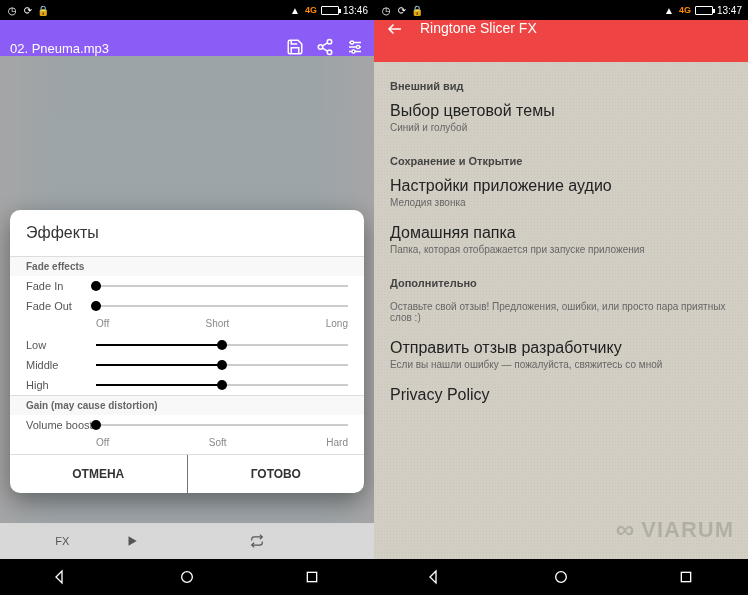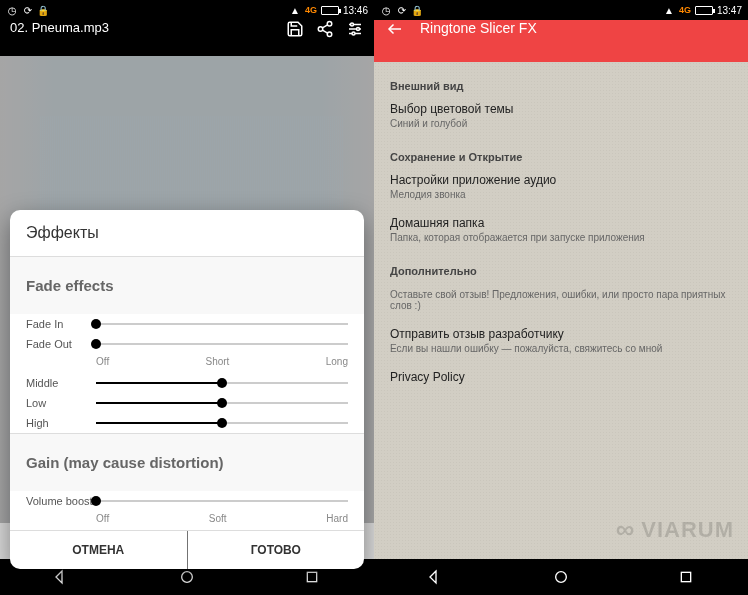--- a/index.html
+++ b/index.html
@@ -9,55 +9,55 @@
 .statusbar .sb-left { display: flex; gap: 4px; }
 .statusbar .sb-right { margin-left: auto; display: flex; gap: 4px; align-items: center; }
 .sb-icon { width: 12px; height: 12px; display: inline-flex; align-items: center; justify-content: center; }
 .net4g { color: #ff8800; font-size: 9px; font-weight: bold; }
 .batt { width: 18px; height: 9px; border: 1px solid #fff; border-radius: 1px; position: relative; }
 .batt::after { content: ''; position: absolute; right: -3px; top: 2px; width: 2px; height: 4px; background: #fff; }
 .batt .fill { background: #fff; height: 100%; width: 80%; }
 
 
 .left-app { flex: 1; background: #e8e8e8; display: flex; flex-direction: column; position: relative; }
-.left-toolbar { height: 36px; background: #000000; color: #fff; display: flex; align-items: flex-start; padding: 0 10px; gap: 12px; }
+.left-toolbar { height: 36px; background: #8b5cf6; color: #fff; display: flex; align-items: flex-end; padding: 0 10px; gap: 12px; }
 .left-toolbar .title { font-size: 13px; flex: 1; }
 .tb-icon { width: 18px; height: 18px; color: #fff; }
 .waveform-bg { flex: 1; background: linear-gradient(to bottom, rgba(0,0,0,0.45), rgba(0,0,0,0.45)), 
   linear-gradient(to right, #d0d0d0 0%, #a8c8d8 15%, #a8c8d8 85%, #d0d0d0 100%); 
   position: relative; }
 .wf-dim { position: absolute; inset: 0; background: rgba(200,200,200,0.6); }
 .wf-wave { position:absolute; top:60px; left:40px; right:30px; height:340px; opacity:0.35;
   background: repeating-linear-gradient(to right, #5a7a8a 0 1px, transparent 1px 2px); }
 .bottom-tools { height: 36px; background: #d8d8d8; display: flex; align-items: center; justify-content: space-around; font-size: 11px; color: #555; }
 .bottom-tools span { flex:1; text-align:center; }
 
 .dialog { position: absolute; left: 10px; right: 10px; top: 154px; background: #fff; border-radius: 10px; box-shadow: 0 8px 24px rgba(0,0,0,0.4); display: flex; flex-direction: column; }
 .dlg-title { padding: 14px 16px; font-size: 16px; color: #333; font-weight: 500; }
-.dlg-section-h { padding: 20px 16px; font-size: 15px; color: #666; font-weight: bold; border-top: 1px solid #ddd; background:#f8f8f8; }
+.dlg-section-h { padding: 4px 16px; font-size: 10px; color: #666; font-weight: bold; border-top: 1px solid #ddd; background:#f8f8f8; }
 .slider-row { display: flex; align-items: center; padding: 4px 16px; font-size: 11px; color: #555; }
 .slider-row .label { width: 70px; }
 .slider-track { flex: 1; height: 2px; background: #ccc; position: relative; }
 .slider-fill { height: 2px; background: #000; position: absolute; left:0; top:0; }
 .slider-thumb { width: 10px; height: 10px; background: #000; border-radius: 50%; position: absolute; top: -4px; transform: translateX(-50%); }
 .slider-ticks { display:flex; font-size:10px; color:#888; padding:2px 16px 6px 86px; justify-content:space-between; }
 .dlg-actions { display:flex; border-top:1px solid #ddd; }
 .dlg-actions button { flex:1; background:none; border:none; padding:12px; font-size:12px; color:#333; font-weight:bold; cursor:pointer; }
 .dlg-actions button + button { border-left:1px solid #737373; }
 
 
 .right-app { flex:1; background: #d4d0c6; display:flex; flex-direction:column; }
 .right-toolbar { height:42px; background:#ef4444; color:#fff; display:flex; align-items:flex-start; padding:0 12px; gap:16px; }
 .right-toolbar .title { font-size:14px; }
 .back-arrow { width:18px; height:18px; }
 .settings-body { flex:1; padding: 6px 0; position:relative; 
   background: #d2cec4; background-image: radial-gradient(rgba(0,0,0,0.04) 1px, transparent 1px); background-size:3px 3px; }
 .s-header { padding: 12px 16px 4px; font-size:11px; color:#444; font-weight:bold; }
 .s-item { padding: 6px 16px 10px; }
-.s-item .p { font-size:12px; color:#222; font-weight:500; }
+.s-item .p { font-size:16px; color:#222; font-weight:500; }
 .s-item .s { font-size:10px; color:#666; margin-top:2px; }
 .watermark { position:absolute; bottom:14px; right:14px; font-size:22px; color:rgba(0,0,0,0.15); font-weight:bold; letter-spacing:1px; display:flex; align-items:center; gap:6px; }
 .watermark .inf { font-size:26px; }
 
 
 .navbar { height:36px; background:#000; display:flex; align-items:center; justify-content:space-around; }
 .nav-icon { width:16px; height:16px; color:#fff; }
 
 svg { display:block; }
 </style>
@@ -124,28 +124,28 @@
               <div class="slider-thumb" style="left:0%"></div>
             </div>
         </div>
         <div class="slider-ticks">
           <span>Off</span>
           <span>Short</span>
           <span>Long</span>
         </div>
 
         <div class="slider-row">
-          <span class="label">Middle</span>
+          <span class="label">Low</span>
           <div class="slider-track">
               <div class="slider-fill" style="width:50%"></div>
               <div class="slider-thumb" style="left:50%"></div>
             </div>
         </div>
         <div class="slider-row">
-          <span class="label">Low</span>
+          <span class="label">Middle</span>
           <div class="slider-track">
               <div class="slider-fill" style="width:50%"></div>
               <div class="slider-thumb" style="left:50%"></div>
             </div>
         </div>
         <div class="slider-row">
           <span class="label">High</span>
           <div class="slider-track">
               <div class="slider-fill" style="width:50%"></div>
               <div class="slider-thumb" style="left:50%"></div>

